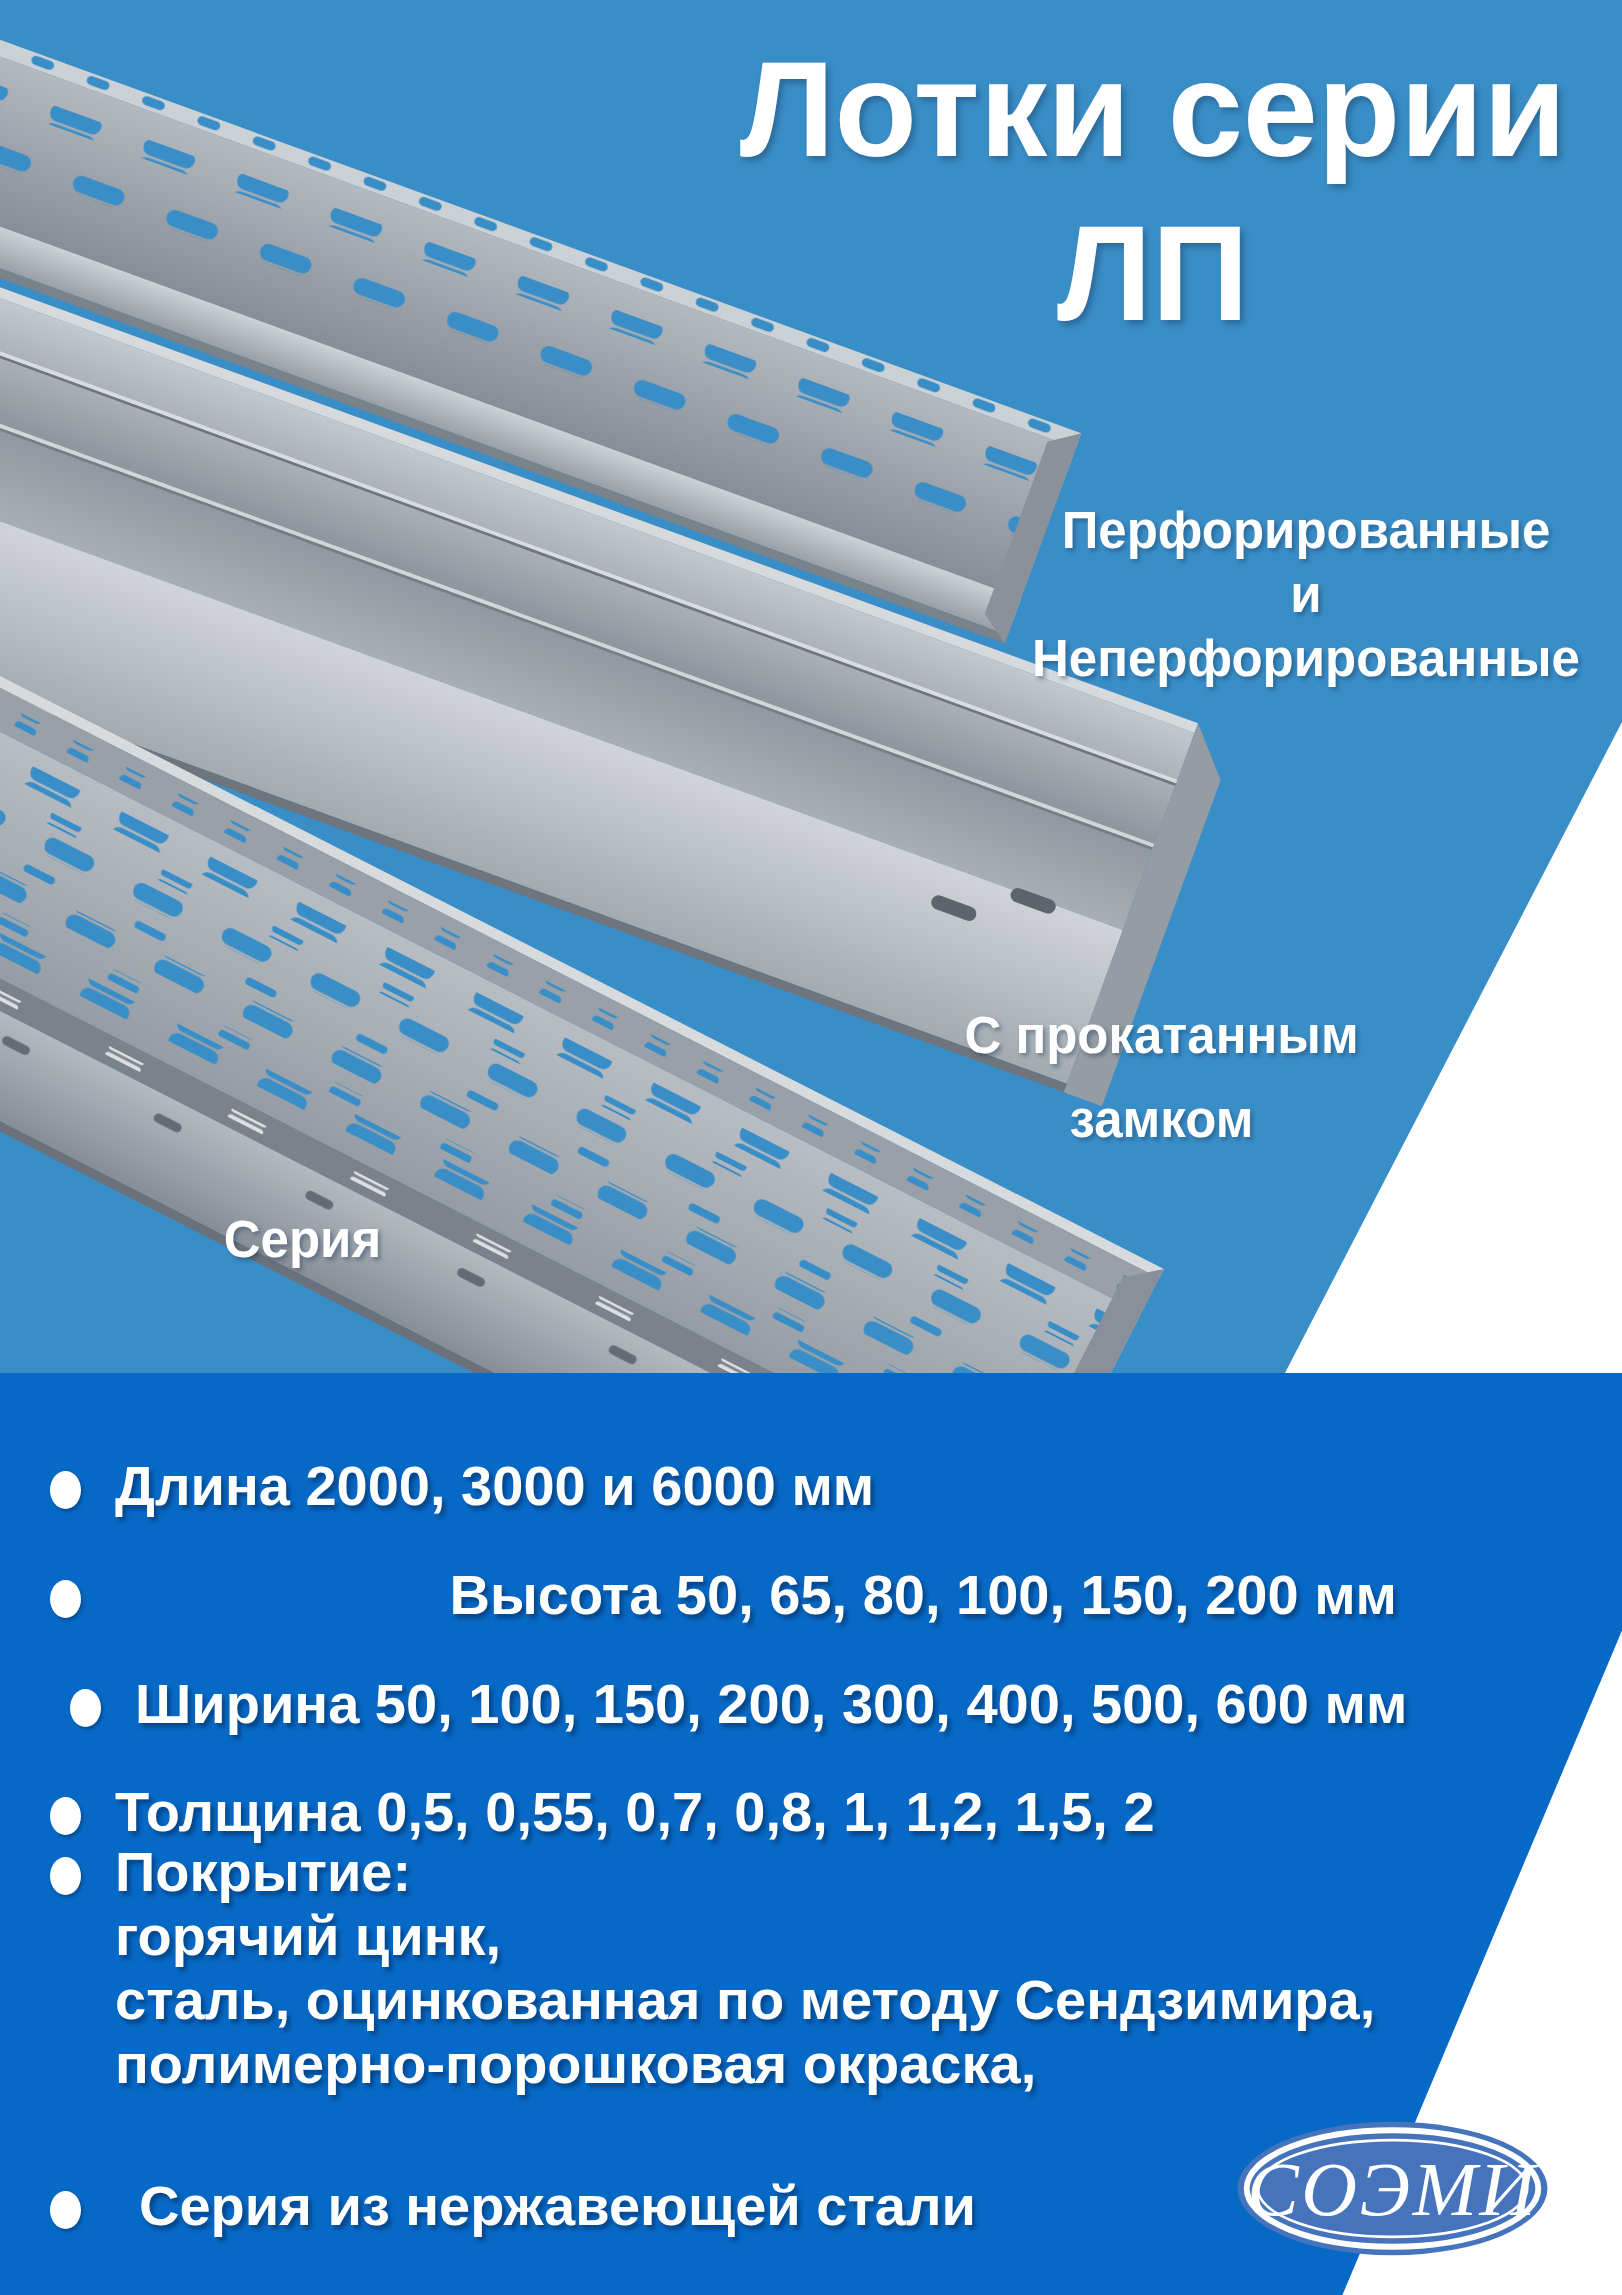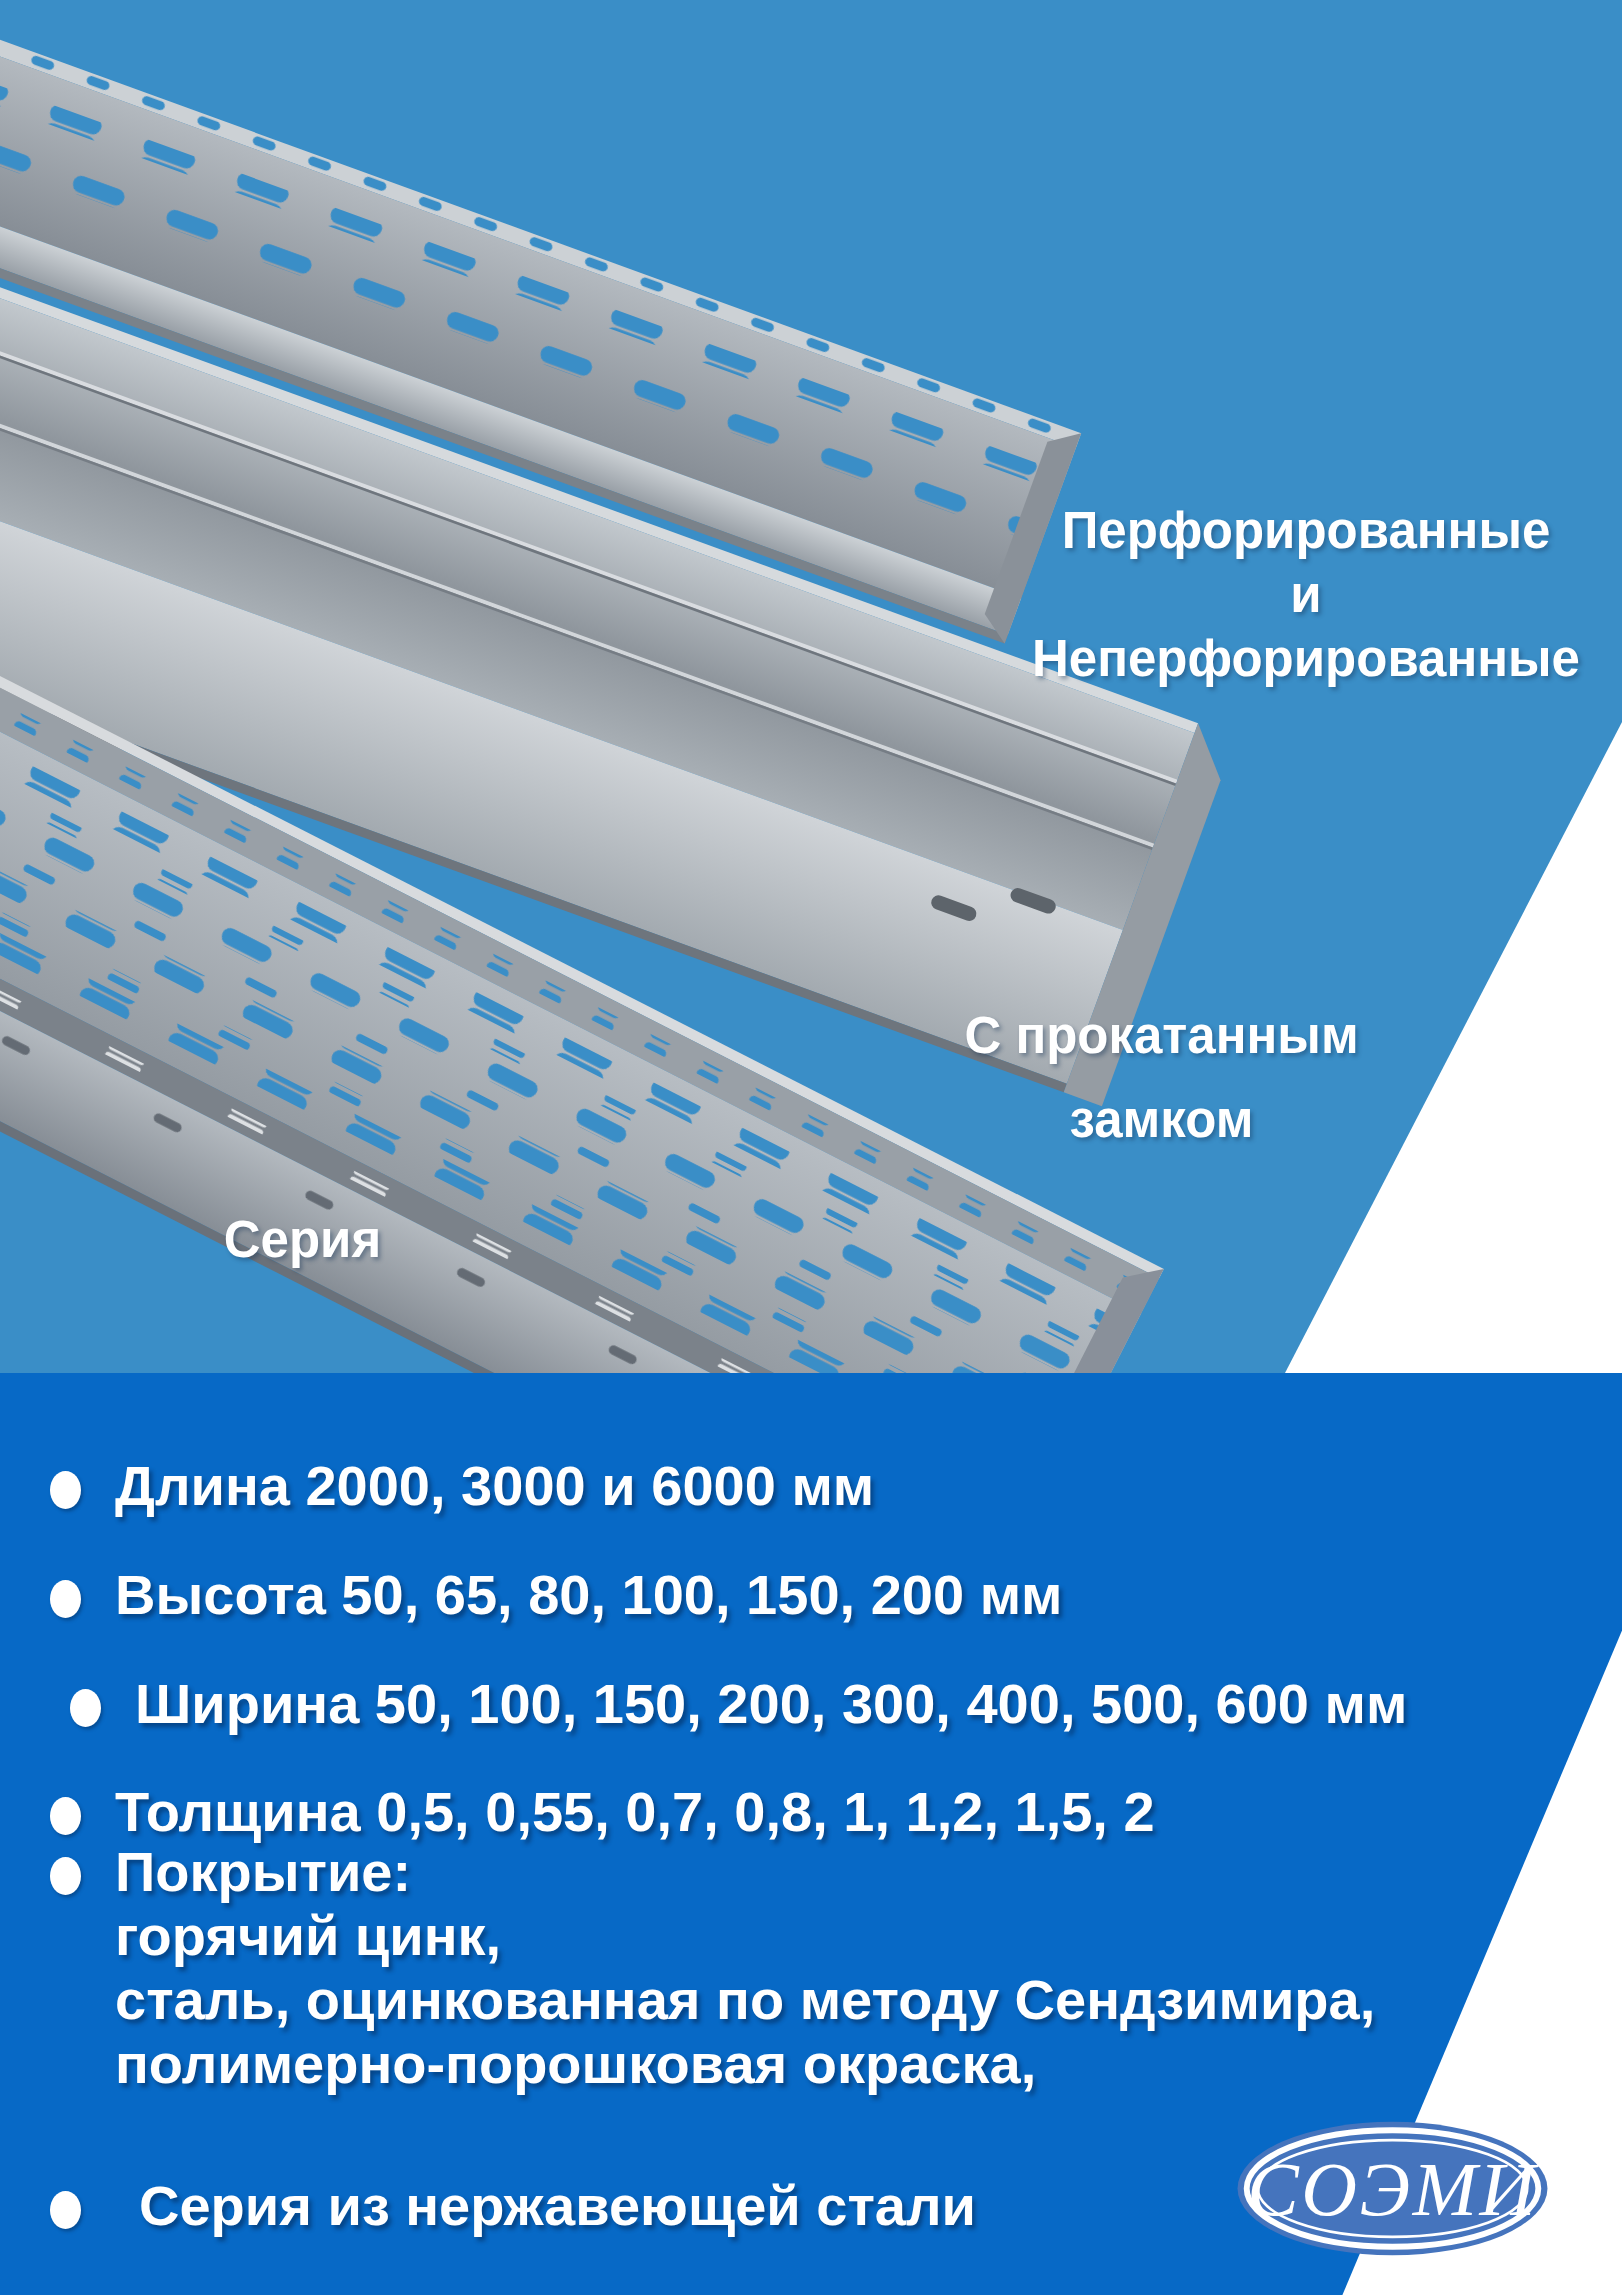--- a/index.html
+++ b/index.html
@@ -35,21 +35,21 @@
   .spec-item{
     position:absolute;left:0;width:1397px;color:#ffffff;font-weight:bold;
     font-size:56px;line-height:64px;
     text-shadow:3.3px 3.9px 4.6px rgba(0,25,60,.45);
   }
   .spec-item .txt{display:block;padding-left:115px;}
   .dot{
     position:absolute;left:50px;top:17px;width:31px;height:38px;border-radius:50%;
     background:#ffffff;box-shadow:2px 2.6px 3.3px rgba(0,25,60,.35);
   }
-  .it-1{top:1454px;} .it-2{top:1563px;} .it-3{top:1672px;margin-left:20px;} .it-4{top:1780px;}
+  .it-1{top:1454px;} .it-2{top:1563px;text-align:right;} .it-3{top:1672px;margin-left:20px;} .it-4{top:1780px;}
   .it-5{top:1840px;} .it-6{top:2174px;padding-left:24px;}
   
   .logo{position:absolute;left:1231px;top:2115px;}
 </style>
 </head>
 <body>
 
 <div class="poster">
 
   <div class="bg-light">
@@ -138,20 +138,24 @@
         <rect x="0" y="456" width="2040" height="150" fill="url(#gWall)"></rect>
         <rect x="20" y="478" width="2010" height="24" fill="url(#pF)"></rect>
         <rect x="0" y="606" width="2040" height="14" fill="#6a717a"></rect>
         <polygon points="2040,0 2040,620 1990,575 1990,40" fill="#89909a"></polygon>
       </g>
     </svg>
   </div>
 
   <div class="bg-dark"></div>
 
+  <div class="title">
+    <div>Лотки серии</div>
+    <div>ЛП</div>
+  </div>
 
   <div class="caption cap-perf">
     <div>Перфорированные</div>
     <div>и</div>
     <div>Неперфорированные</div>
   </div>
 
   <div class="caption cap-lock">
     <div>С прокатанным</div>
     <div>замком</div>

